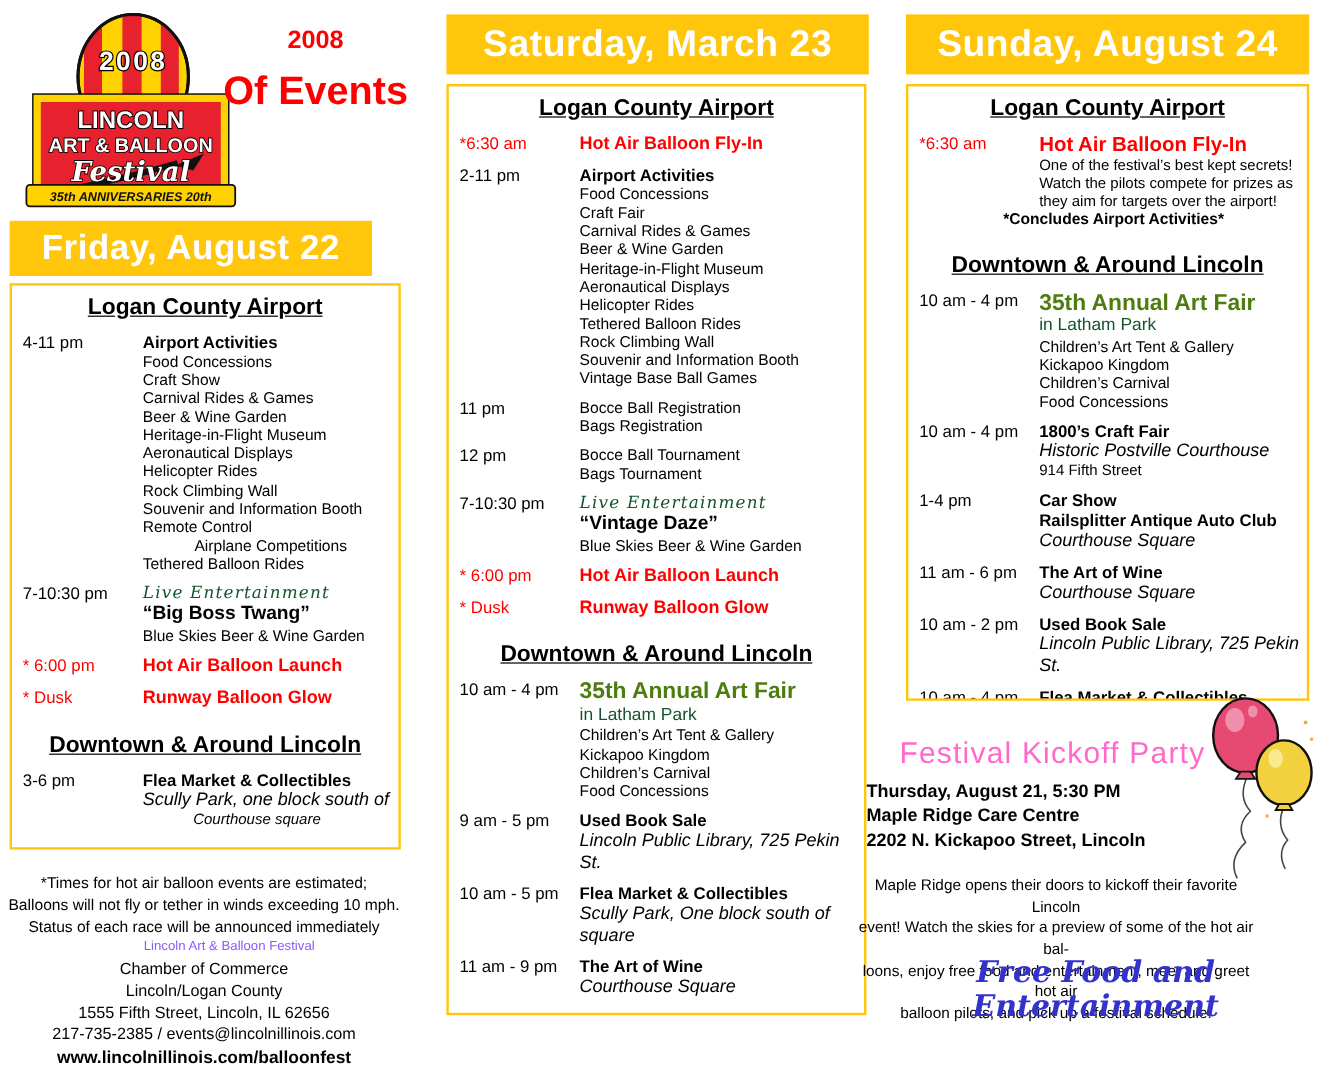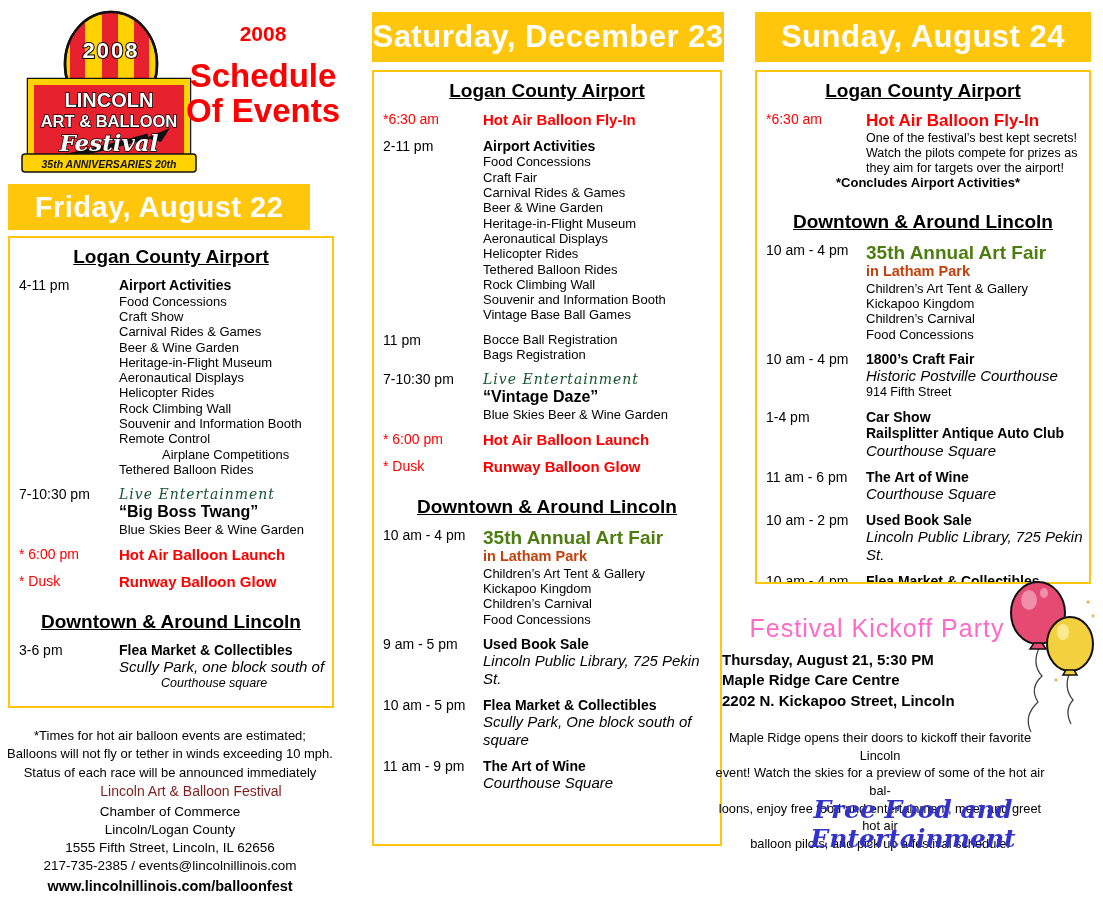--- a/index.html
+++ b/index.html
@@ -34,30 +34,30 @@
   .event-details{flex:1;}
   .line{line-height:1.18;}
   .plain{font-size:13px;}
   .small{font-size:12.5px;}
   .bold{font-weight:bold;font-size:14px;}
   .bold-lg{font-weight:bold;font-size:16px;}
   .script{font-family:"DejaVu Serif",serif;font-style:italic;letter-spacing:1px;font-size:14px;color:#14532d;}
   .red-bold{color:#ff0000;font-weight:bold;font-size:15px;}
   .red-bold-lg{color:#ff0000;font-weight:bold;font-size:17px;}
   .magenta-lg{color:#4d7c0f;font-weight:bold;font-size:19px;line-height:1.15;}
-  .magenta{color:#c2410c;font-weight:bold;font-size:14.5px;}
+  .magenta{color:#14532d;font-weight:normal;font-size:14.5px;}
   .italic{font-style:italic;font-size:15px;}
   .italic-indent{font-style:italic;font-size:12.5px;margin-left:42px;}
   .indent{font-size:13px;margin-left:43px;}
   .bold-outdent{font-weight:bold;font-size:13px;margin-left:-30px;}
 
   
   .footnote{position:absolute;left:0;top:727px;width:340px;text-align:center;font-size:13px;line-height:1.42;}
   .contact{position:absolute;left:0;top:782px;width:340px;text-align:center;}
-  .contact-org{color:#7f1d1d;font-size:14px;line-height:1.35;margin-bottom:2px;margin-left:42px;}
+  .contact-org{color:#8b5cf6;font-size:11px;line-height:1.35;margin-bottom:2px;margin-left:42px;}
   .contact-line{font-size:13.5px;line-height:1.34;}
   .contact-web{font-size:14.5px;font-weight:bold;margin-top:3px;}
 
   
   .kickoff-title{position:absolute;left:722px;top:614px;width:310px;text-align:center;color:#FF69C8;font-size:25px;letter-spacing:1px;}
   .kickoff-address{position:absolute;left:722px;top:650px;width:310px;text-align:left;font-weight:bold;font-size:15px;line-height:1.35;}
   .kickoff-para{position:absolute;left:710px;top:729px;width:340px;text-align:center;font-size:12.8px;line-height:1.38;white-space:pre-line;}
   .free-food{position:absolute;left:748px;top:795px;width:330px;text-align:center;color:#3333CC;font-family:"DejaVu Serif",serif;font-style:italic;font-weight:bold;font-size:25px;}
   #balloons{position:absolute;left:1000px;top:580px;width:100px;height:155px;}
 </style>
@@ -86,26 +86,25 @@
     <text x="91" y="119" class="lt" font-size="16.5" stroke-width="1.4">ART &amp; BALLOON</text>
     <path d="M28 152 C62 146 96 138 130 128" stroke="#111" stroke-width="5" fill="none"></path>
     <path d="M128 130 l24 -10 -9 14 z" fill="#111"></path>
     <text x="91" y="143" class="lt lt-script" font-size="23" stroke-width="1.4">Festival</text>
     <rect x="4" y="146" width="174" height="18" rx="3" fill="#FFD200" stroke="#111" stroke-width="1.5"></rect>
     <text x="91" y="159.5" font-size="10.5" font-style="italic" font-weight="bold" fill="#111" text-anchor="middle">35th ANNIVERSARIES 20th</text>
   </svg>
 
   <div class="main-title">
     <div class="mt-year">2008</div>
-    <div class="mt-line">Schedule</div>
     <div class="mt-line">Of Events</div>
   </div>
 
   <div class="day-banner" id="friday-banner">Friday, August 22</div>
-  <div class="day-banner" id="saturday-banner">Saturday, December 23</div>
+  <div class="day-banner" id="saturday-banner">Saturday, March 23</div>
   <div class="day-banner" id="sunday-banner">Sunday, August 24</div>
 
   <div class="day-box" id="friday-box">
       <div class="section-heading">Logan County Airport</div>
       <div class="event-row">
         <div class="event-time">4-11 pm</div>
         <div class="event-details">
           <div class="line bold">Airport Activities</div>
           <div class="line plain">Food Concessions</div>
           <div class="line plain">Craft Show</div>
@@ -174,20 +173,27 @@
           <div class="line plain">Rock Climbing Wall</div>
           <div class="line plain">Souvenir and Information Booth</div>
           <div class="line plain">Vintage Base Ball Games</div>
         </div>
       </div>
       <div class="event-row gap">
         <div class="event-time">11 pm</div>
         <div class="event-details">
           <div class="line plain">Bocce Ball Registration</div>
           <div class="line plain">Bags Registration</div>
+        </div>
+      </div>
+      <div class="event-row gap">
+        <div class="event-time">12 pm</div>
+        <div class="event-details">
+          <div class="line plain">Bocce Ball Tournament</div>
+          <div class="line plain">Bags Tournament</div>
         </div>
       </div>
       <div class="event-row gap">
         <div class="event-time">7-10:30 pm</div>
         <div class="event-details">
           <div class="line script">Live Entertainment</div>
           <div class="line bold-lg">“Vintage Daze”</div>
           <div class="line plain">Blue Skies Beer  &amp; Wine Garden</div>
         </div>
       </div>

